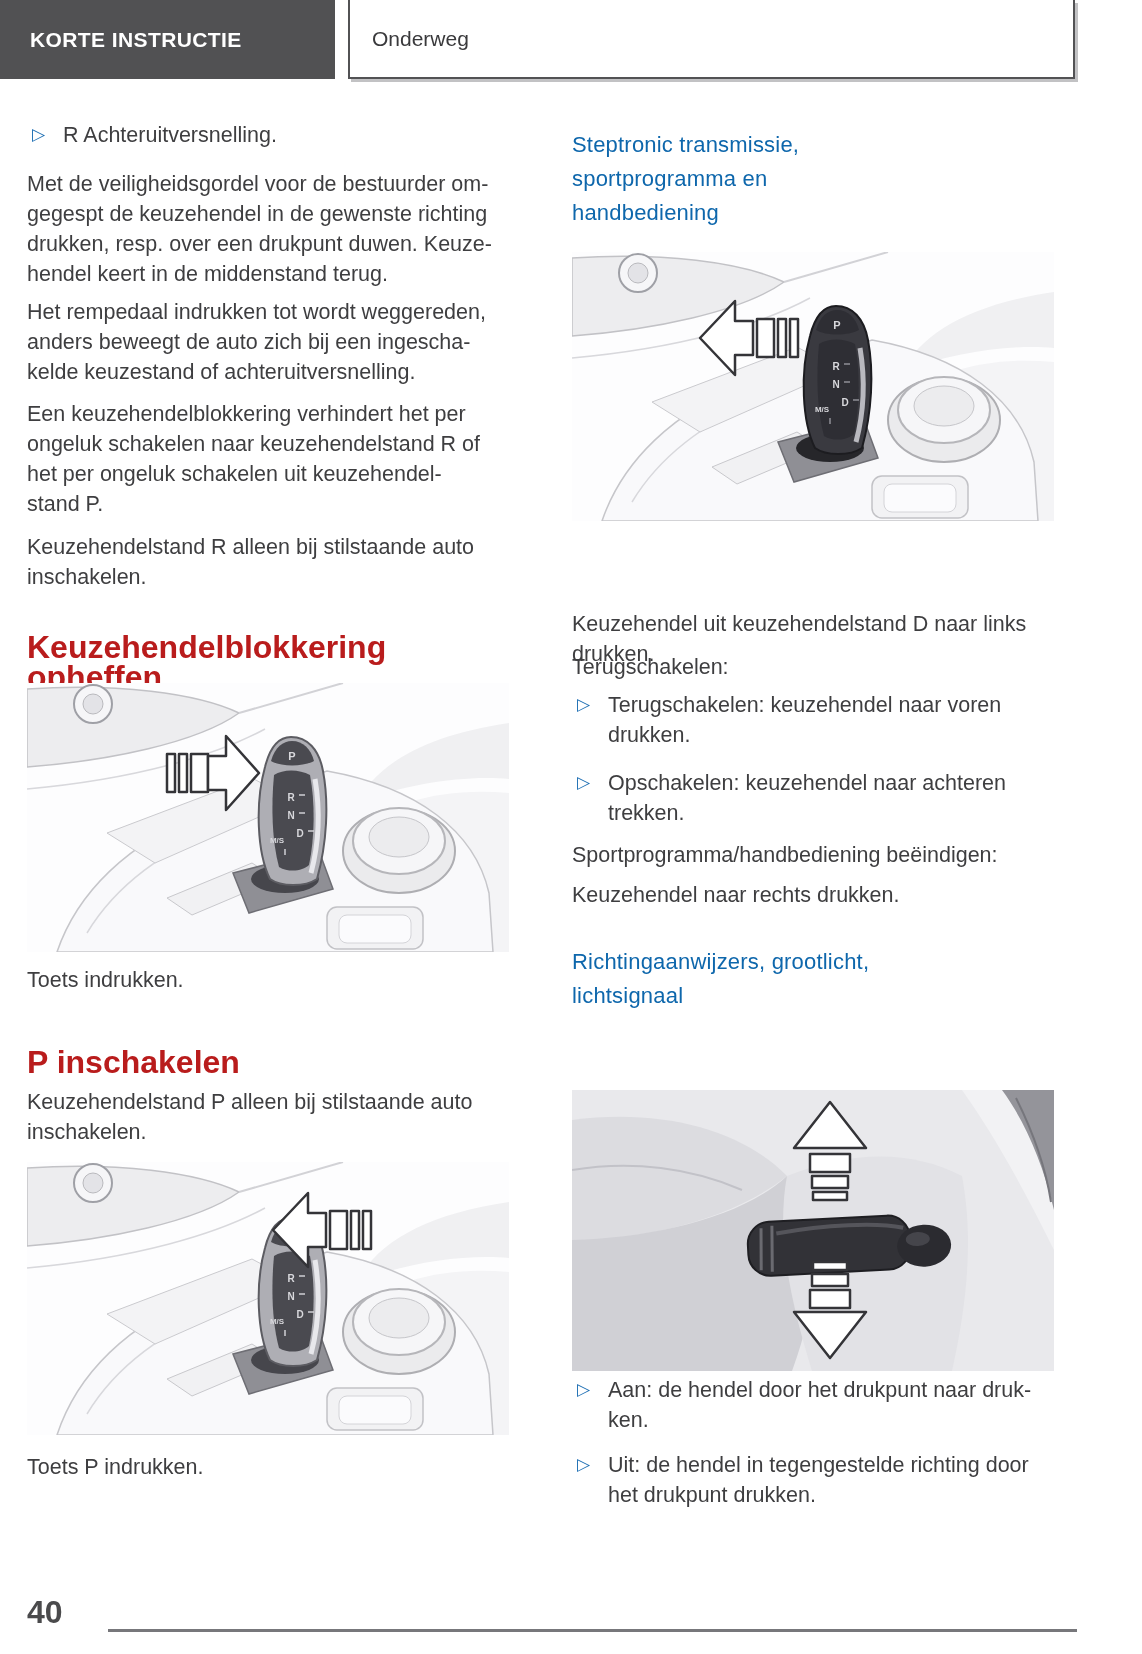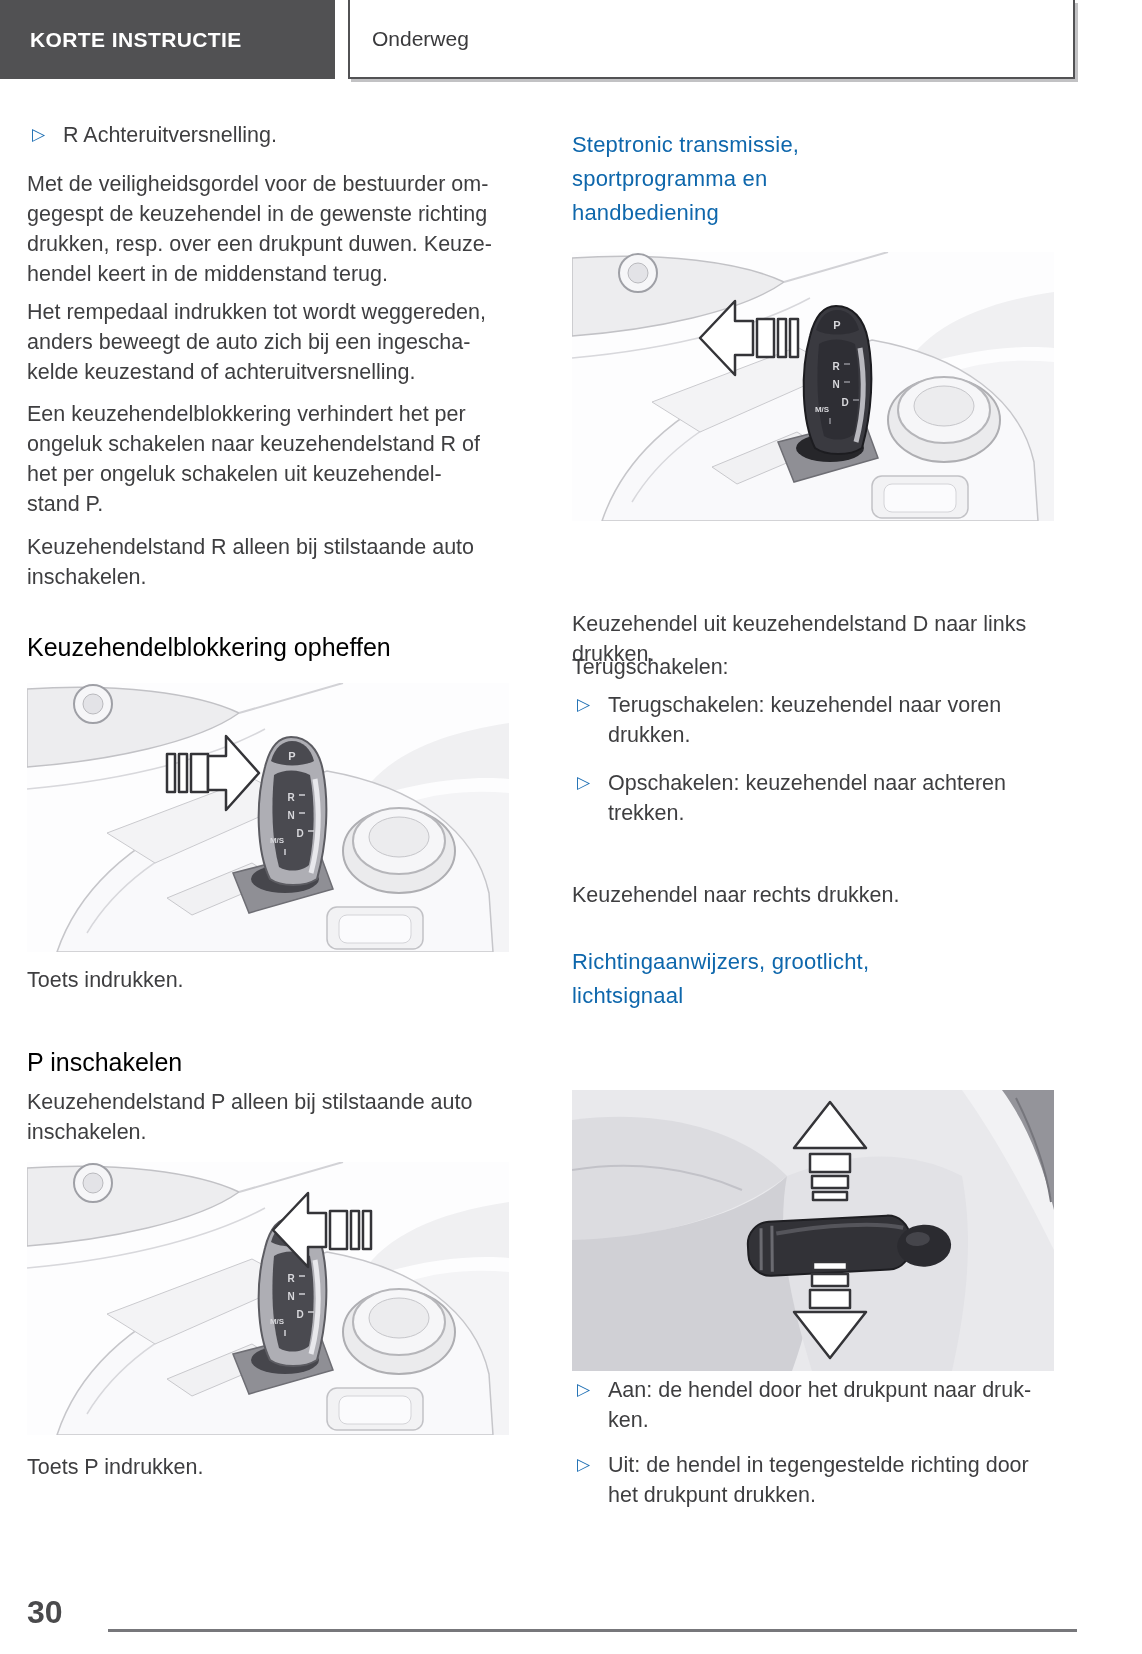--- a/index.html
+++ b/index.html
@@ -18,21 +18,21 @@
     border:2px solid #525254;border-top:none;box-sizing:border-box;
     box-shadow:3px 3px 0 rgba(120,120,124,0.45);
     display:flex;align-items:center;padding-left:22px;font-size:21px;color:#3a3a3c;
   }
   
   .blk{position:absolute;width:482px;}
   .lcol{left:27px;}
   .rcol{left:572px;}
   .body{font-size:21.5px;line-height:30px;white-space:pre-line;color:#3e3e40;}
   .h2{font-size:22px;line-height:34px;font-weight:normal;color:#0e67ac;white-space:pre-line;letter-spacing:0.2px;}
-  .h3{font-size:25px;line-height:30px;font-weight:normal;color:#000000;white-space:pre-line;}
+  .h3{font-size:32px;line-height:30px;font-weight:bold;color:#b91c1c;white-space:pre-line;}
   .bullet-row{display:flex;align-items:flex-start;}
   .tri{
     flex:0 0 36px;box-sizing:border-box;padding-left:5px;
     font-size:17px;line-height:30px;color:#1e6fb4;
   }
   .bullet-text{flex:1;}
   
   .fig{position:absolute;}
   .fig svg{display:block;}
   .knob-body{fill:#aeaeb4;}
@@ -218,20 +218,21 @@
     <span class="tri">▷</span>
     <span class="bullet-text">Terugschakelen: keuzehendel naar voren
 drukken.</span>
   </div>
   <div class="blk rcol body bullet-row" style="top:768px;">
     <span class="tri">▷</span>
     <span class="bullet-text">Opschakelen: keuzehendel naar achteren
 trekken.</span>
   </div>
 
+  <div class="blk rcol body" style="top:840px;">Sportprogramma/handbediening beëindigen:</div>
   <div class="blk rcol body" style="top:880px;">Keuzehendel naar rechts drukken.</div>
 
   <div class="blk rcol h2" style="top:945px;">Richtingaanwijzers, grootlicht,
 lichtsignaal</div>
 
   <div class="fig" style="left:572px;top:1090px;">
     <svg width="482" height="281" viewBox="0 0 482 281">
       <rect width="482" height="281" fill="#e9e9ec"></rect>
       <path d="M0,30 C90,18 170,40 215,86 C160,130 70,150 0,150 Z" fill="#dcdce0"></path>
       <path d="M0,150 C80,148 170,128 215,86 C250,130 250,200 220,281 L0,281 Z" fill="#d0d0d5"></path>
@@ -266,16 +267,16 @@
     <span class="tri">▷</span>
     <span class="bullet-text">Aan: de hendel door het drukpunt naar druk-
 ken.</span>
   </div>
   <div class="blk rcol body bullet-row" style="top:1450px;">
     <span class="tri">▷</span>
     <span class="bullet-text">Uit: de hendel in tegengestelde richting door
 het drukpunt drukken.</span>
   </div>
 
-  <div class="page-num">30</div>
+  <div class="page-num">40</div>
   <div class="footer-rule"></div>
 
 </div>
 
 </body></html>

